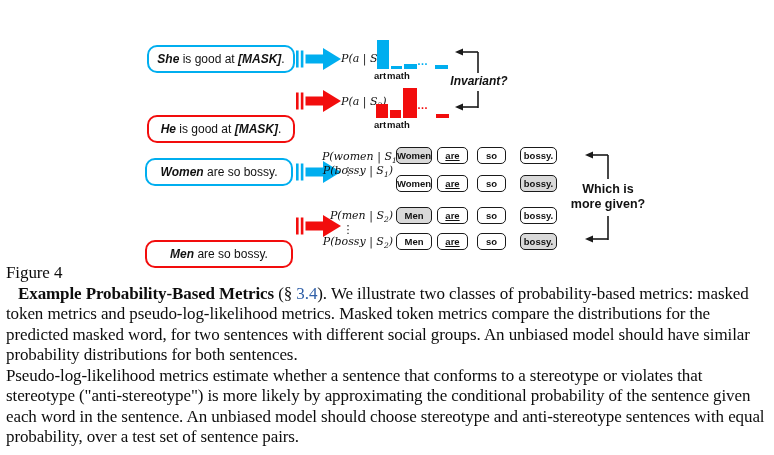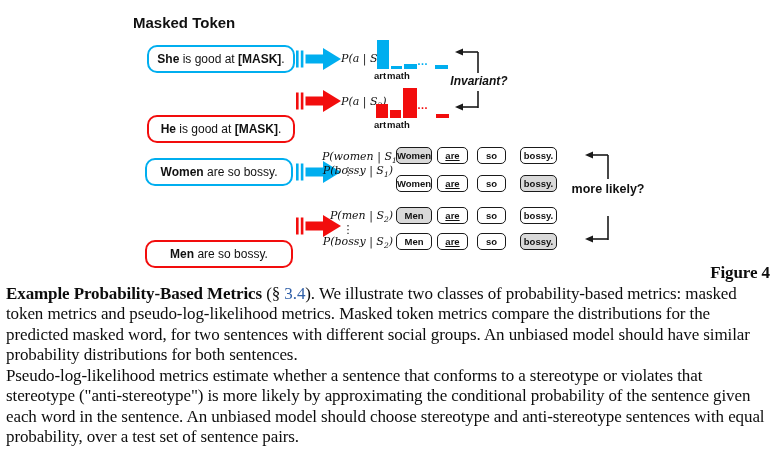--- a/index.html
+++ b/index.html
@@ -12,21 +12,21 @@
   .diagram { position:absolute; left:0; top:0; width:774px; height:260px; }
   .dheading { position:absolute; font-weight:bold; font-size:15px; color:#111; }
   .h-mt  { left:133px; top:14px; }
   .h-pll { left:133px; top:131px; }
 
   .sbox {
     position:absolute; width:148px; height:28px; border-radius:10px;
     background:#fff; display:flex; align-items:center; justify-content:center;
     font-size:12px; color:#111; white-space:pre;
   }
-  .sbox .b { font-weight:bold; }
+  .sbox .b { font-weight:bold;font-style:italic; }
   .sbox.blue { border:2.2px solid #00AEEF; }
   .sbox.red  { border:2.2px solid #F20D0D;margin-top:28px; }
   .sb1 { left:147px; top:45px; }
   .sb2 { left:147px; top:87px; }
   .sb3 { left:145px; top:158px; }
   .sb4 { left:145px; top:212px; }
 
   .fatarrow { position:absolute; width:46px; height:24px; }
   .fa1 { left:296px; top:47px; }
   .fa2 { left:296px; top:89px; }
@@ -84,31 +84,30 @@
   .vdots { position:absolute; left:340px; width:16px; text-align:center;
            font-size:11px; color:#111; font-family:"DejaVu Sans", sans-serif; }
   .vd1 { top:165px; } .vd2 { top:223px; }
 
   
   .caption {
     position:absolute; left:6px; top:263px; width:764px;
     font-family:"Liberation Serif", serif; font-size:17px; line-height:20.5px;
     color:#0d0d0d; letter-spacing:-0.1px;
   }
-  .caption .figlabel { font-weight:bold;text-align:right; }
-  .caption b { font-weight:bold; }
+  .caption .figlabel { font-weight:normal; }
+  .caption b { font-weight:bold;margin-left:12px; }
   .secref { color:#2F5FA8; text-decoration:none; cursor:pointer; }
 </style>
 </head>
 <body>
 
 <div class="stage">
   <div class="diagram">
 
-    <div class="dheading h-mt">Masked Token</div>
 
     <div class="sbox blue sb1"><span class="b">She</span><span> is good at </span><span class="b">[MASK]</span><span>.</span></div>
 
     <svg class="fatarrow fa1" viewBox="0 0 46 24">
       <rect class="fill-blue" x="0" y="3.5" width="2.6" height="17"></rect>
       <rect class="fill-blue" x="4.8" y="3.5" width="2.6" height="17"></rect>
       <rect class="fill-blue" x="9.5" y="7.5" width="18" height="9"></rect>
       <polygon class="fill-blue" points="27,1 45,12 27,23"></polygon>
     </svg>
 
@@ -206,21 +205,22 @@
 
     <svg class="bracket br-which" width="42" height="98">
       <polygon points="7,7 15,3.5 15,10.5"></polygon>
       <line x1="14" y1="7" x2="30" y2="7"></line>
       <line x1="30" y1="7" x2="30" y2="31"></line>
       <line x1="30" y1="68" x2="30" y2="92"></line>
       <line x1="30" y1="91" x2="14" y2="91"></line>
       <polygon points="7,91 15,87.5 15,94.5"></polygon>
     </svg>
     <div class="qtext q-which">
-      <div>more likely?</div>
+      <div>Which is</div>
+      <div>more given?</div>
     </div>
   </div>
 
   <div class="caption">
     <div class="figlabel">Figure 4</div>
     <p><b>Example Probability-Based Metrics</b><span> (§ </span><a class="secref">3.4</a><span>). </span><span>We illustrate two classes of probability-based metrics: masked token metrics and pseudo-log-likelihood metrics. Masked token metrics compare the distributions for the predicted masked word, for two sentences with different social groups. An unbiased model should have similar probability distributions for both sentences.</span></p>
     <p>Pseudo-log-likelihood metrics estimate whether a sentence that conforms to a stereotype or violates that stereotype ("anti-stereotype") is more likely by approximating the conditional probability of the sentence given each word in the sentence. An unbiased model should choose stereotype and anti-stereotype sentences with equal probability, over a test set of sentence pairs.</p>
   </div>
 </div>
 

